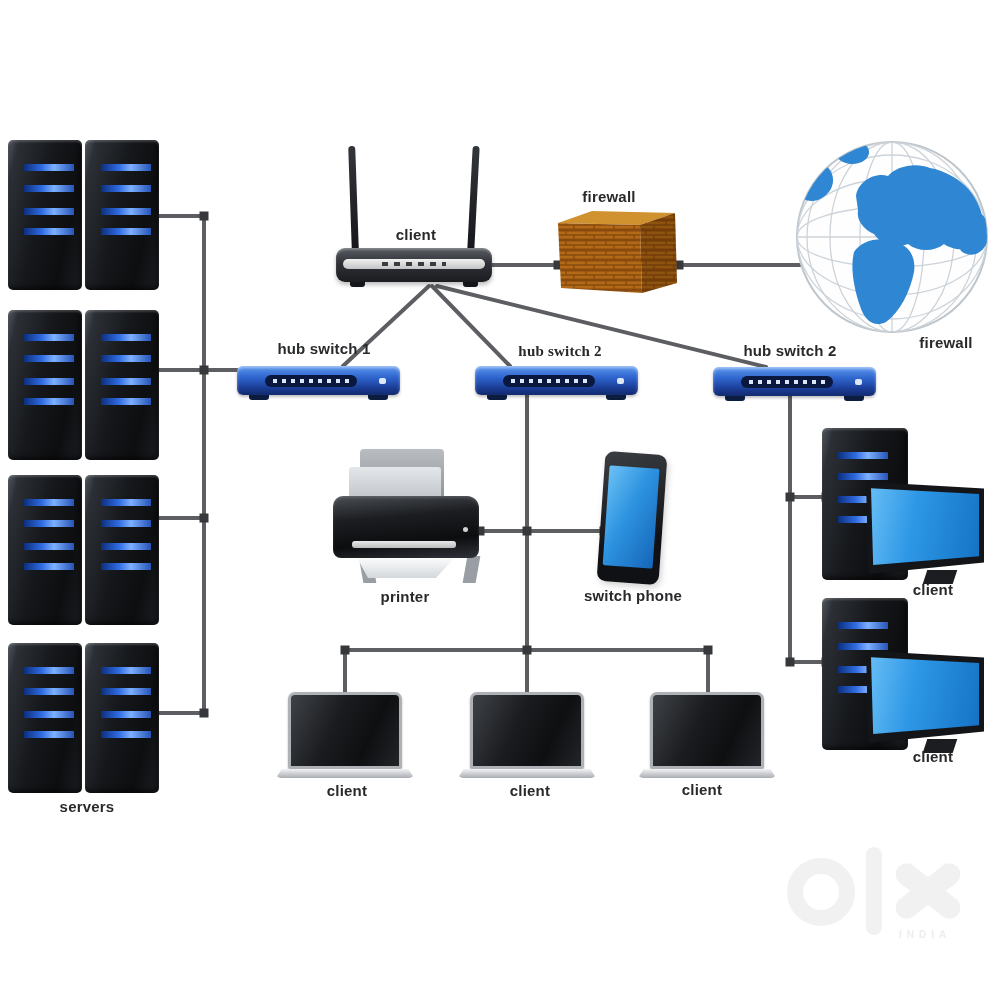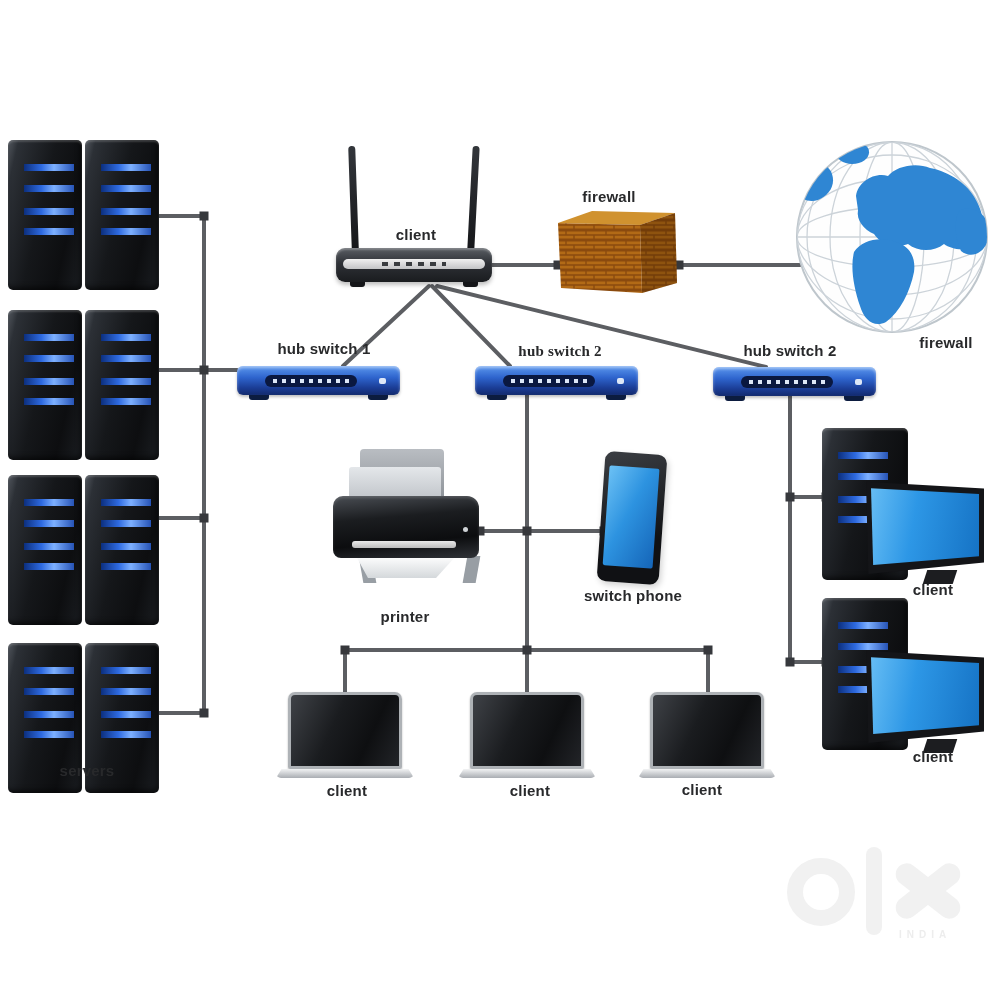--- a/index.html
+++ b/index.html
@@ -169,21 +169,21 @@
   </svg>
 
   <div class="tower dev" style="left:8px;top:140px;"></div>
   <div class="tower dev" style="left:85px;top:140px;"></div>
   <div class="tower dev" style="left:8px;top:310px;"></div>
   <div class="tower dev" style="left:85px;top:310px;"></div>
   <div class="tower dev" style="left:8px;top:475px;"></div>
   <div class="tower dev" style="left:85px;top:475px;"></div>
   <div class="tower dev" style="left:8px;top:643px;"></div>
   <div class="tower dev" style="left:85px;top:643px;"></div>
-  <div class="lbl" style="left:87px;top:762px;">servers</div>
+  <div class="lbl" style="left:87px;top:798px;">servers</div>
 
   <div class="antenna dev" style="left:350px;top:146px;transform:rotate(-2deg);"></div>
   <div class="antenna dev" style="left:470px;top:146px;transform:rotate(3deg);"></div>
   <div class="router-body dev">
     <div class="router-strip">
       <div class="router-ports"></div>
     </div>
     <div class="router-foot" style="left:14px;"></div>
     <div class="router-foot" style="right:14px;"></div>
   </div>
@@ -217,21 +217,21 @@
   <div class="lbl" style="left:790px;top:342px;">hub switch 2</div>
 
   <div class="pr-paper-back dev"></div>
   <div class="pr-paper-front dev"></div>
   <div class="pr-leg l dev"></div>
   <div class="pr-leg r dev"></div>
   <div class="pr-tray dev"></div>
   <div class="pr-body dev"></div>
   <div class="pr-slot dev"></div>
   <div class="pr-dot dev"></div>
-  <div class="lbl" style="left:405px;top:608px;">printer</div>
+  <div class="lbl" style="left:405px;top:588px;">printer</div>
 
   <div class="phone dev">
     <div class="screen"></div>
   </div>
   <div class="lbl" style="left:633px;top:587px;">switch phone</div>
 
   <div class="lscreen dev" style="left:288px;top:692px;"></div>
   <div class="lbase dev" style="left:276px;top:769px;"></div>
   <div class="lbl" style="left:347px;top:782px;">client</div>
 

